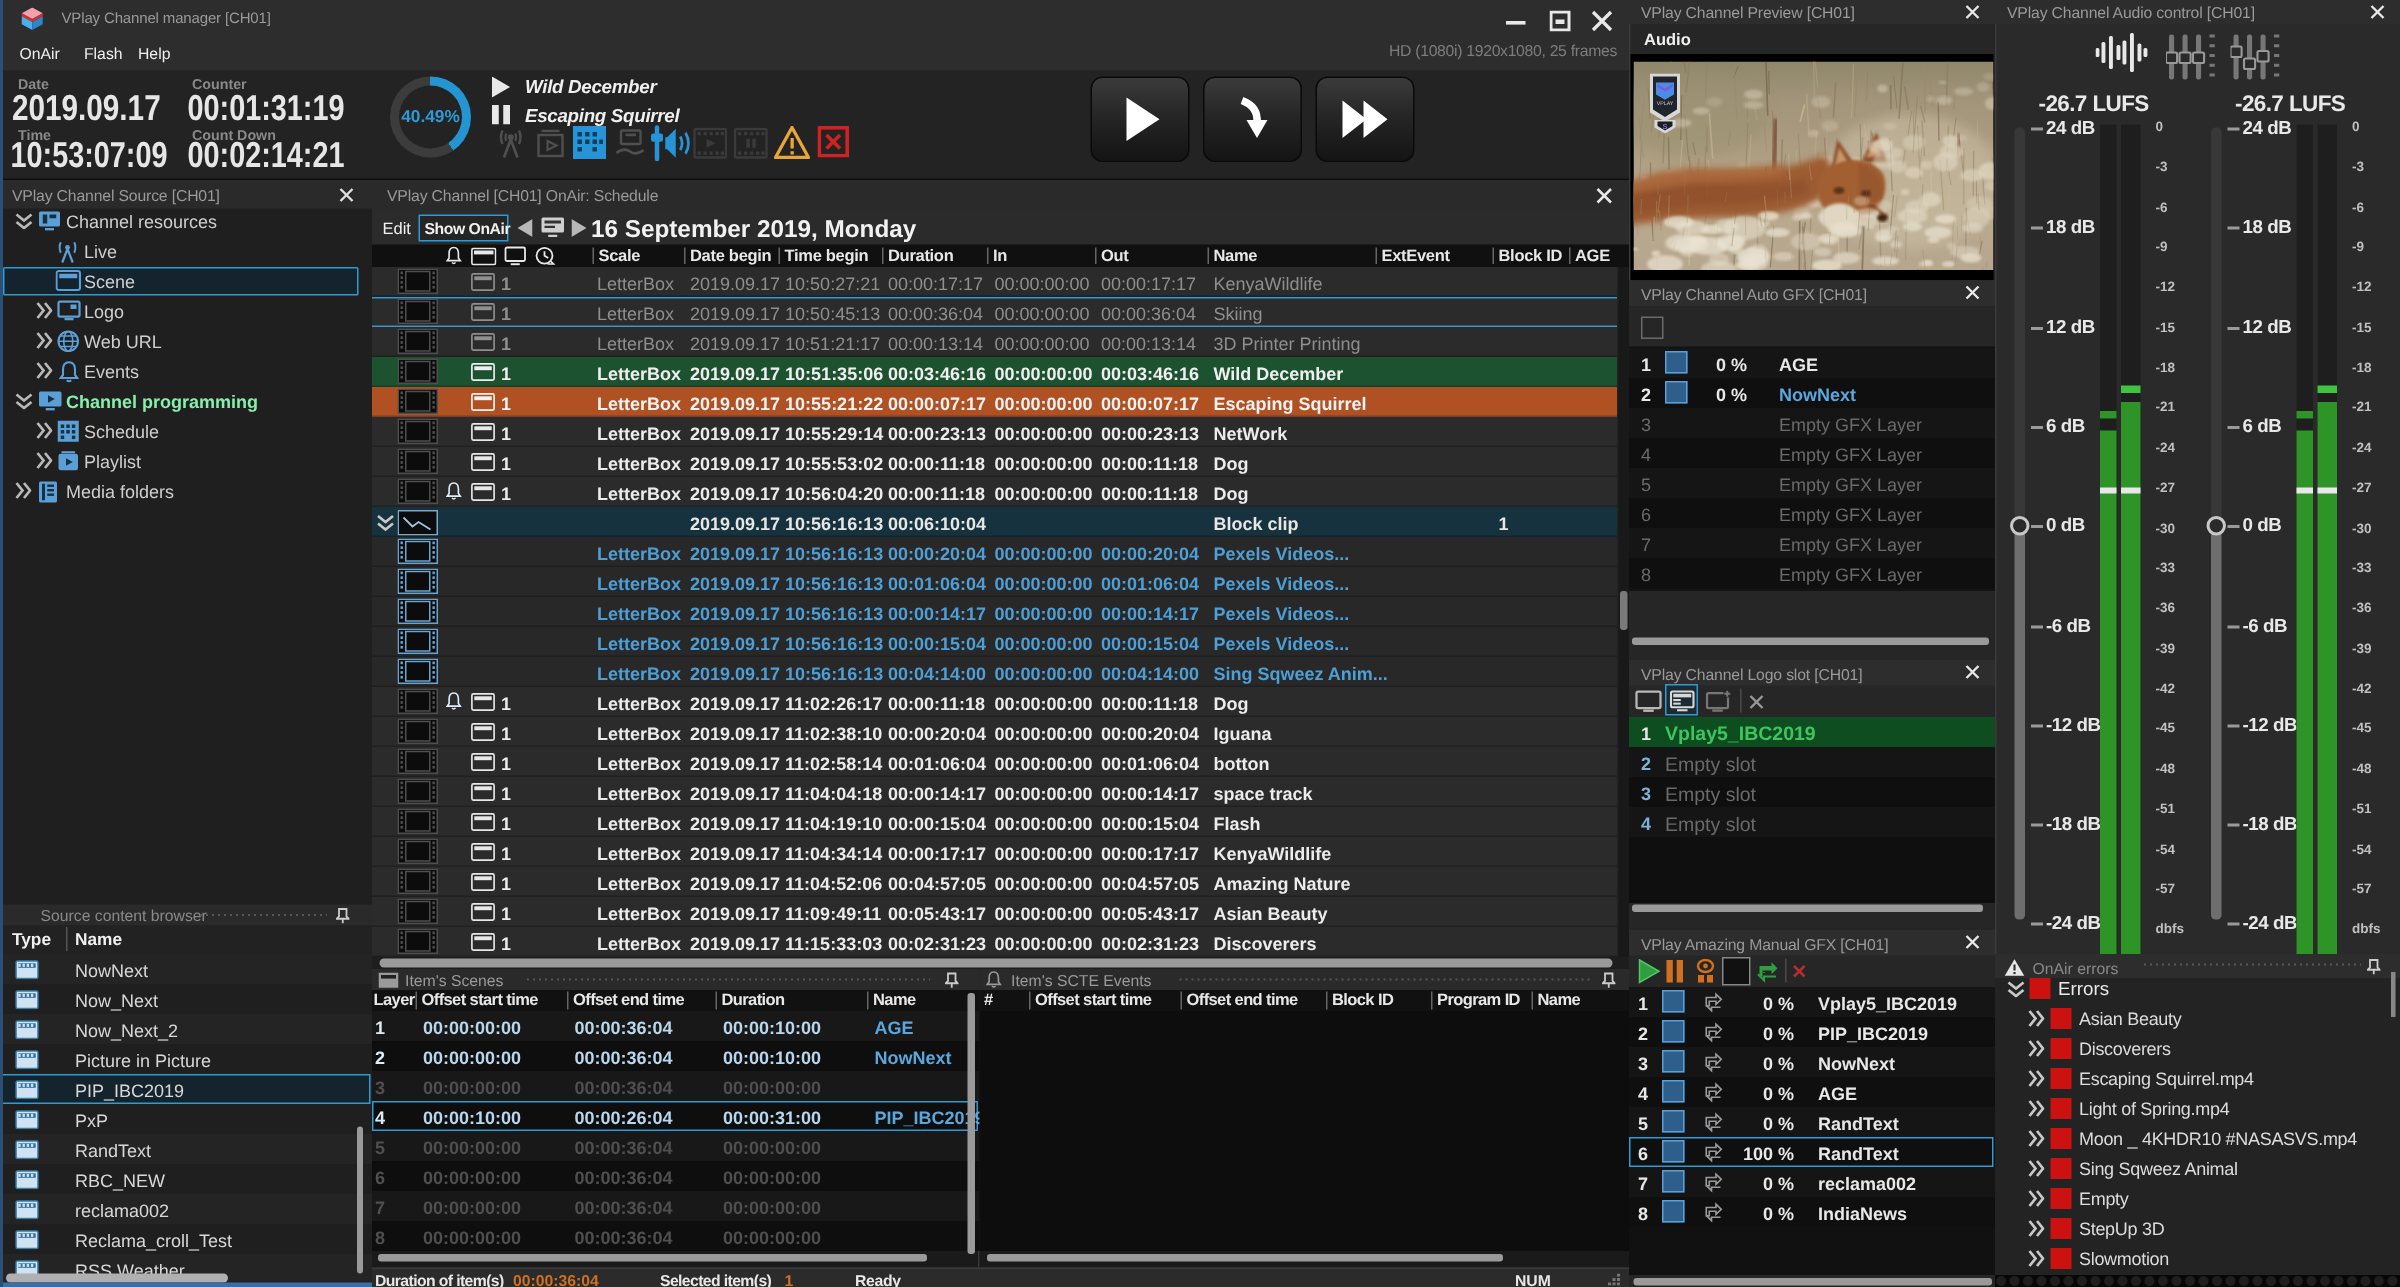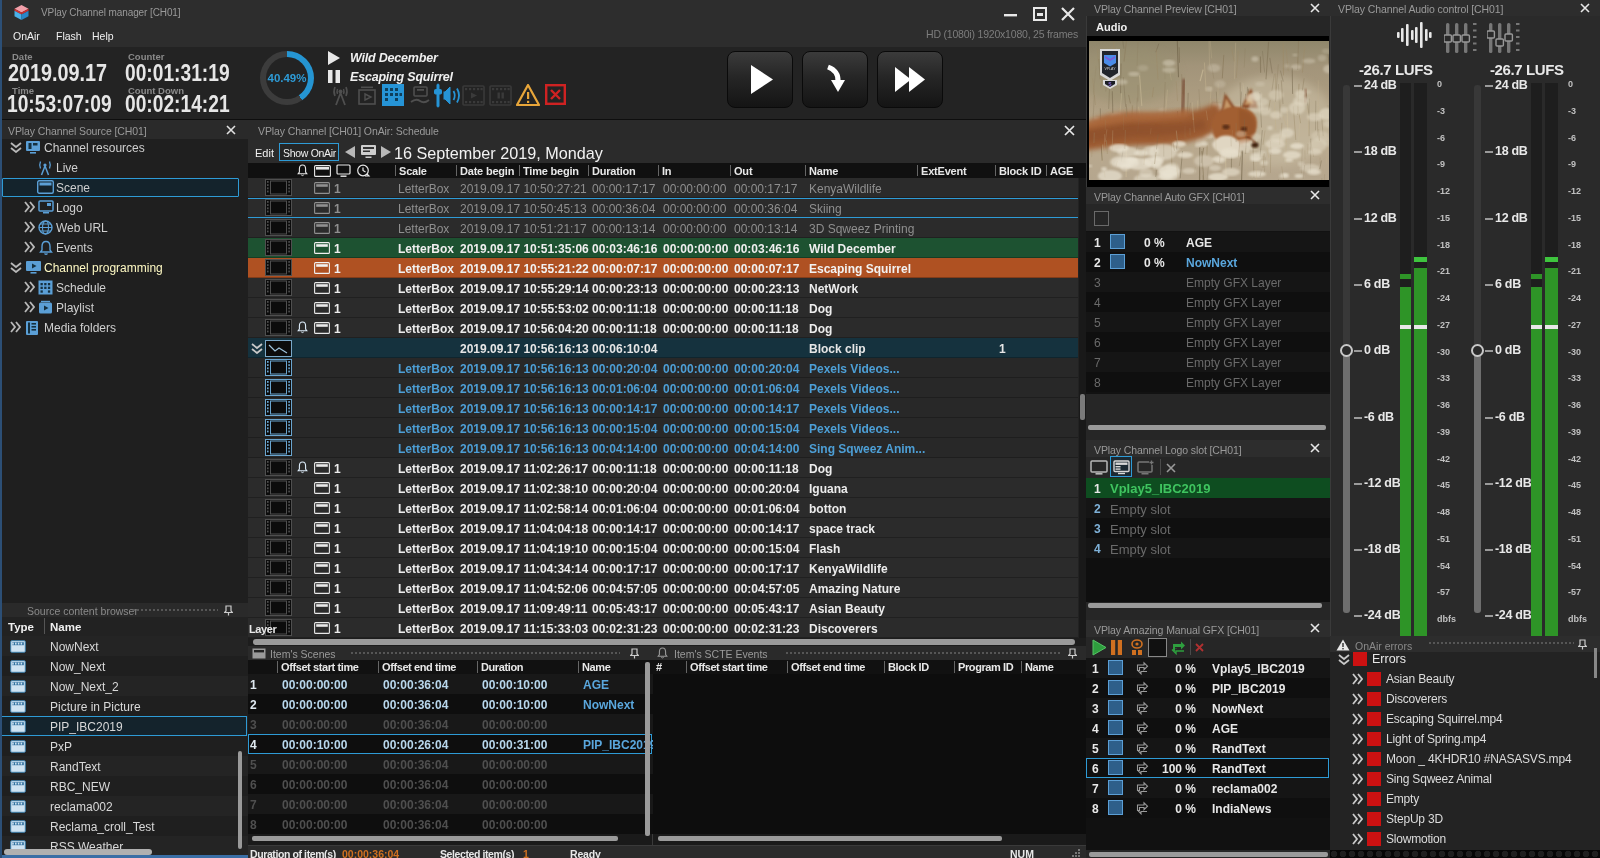--- a/index.html
+++ b/index.html
@@ -208,21 +208,21 @@
   </svg>
 <div class="txt" style="left:56px;top:241px;font-size:12px;color:#cfcfcf;font-weight:normal;">Events</div>
 <svg class="abs" style="left:10px;top:262px;" width="12" height="11" viewBox="0 0 12 11">
     <path d="M1,1 L6,5 L11,1 M1,6 L6,10 L11,6" stroke="#b8b8b8" stroke-width="1.8" fill="none"></path>
   </svg>
 <svg class="abs" style="left:25px;top:260px;" width="17" height="14" viewBox="0 0 17 14">
     <rect x="1" y="1" width="15" height="10" rx="1" fill="#5b9fd6"></rect>
     <polygon points="7,3.5 11.5,6 7,8.5" fill="#15303f"></polygon>
     <rect x="5.5" y="12" width="6" height="1.6" fill="#5b9fd6"></rect>
   </svg>
-<div class="txt" style="left:44px;top:261px;font-size:12px;color:#fef9c3;font-weight:normal;">Channel programming</div>
+<div class="txt" style="left:44px;top:261px;font-size:12px;color:#86efac;font-weight:bold;">Channel programming</div>
 <svg class="abs" style="left:24px;top:281px;" width="11" height="12" viewBox="0 0 11 12">
     <path d="M1,1 L5,6 L1,11 M6,1 L10,6 L6,11" stroke="#b8b8b8" stroke-width="1.8" fill="none"></path>
   </svg>
 <svg class="abs" style="left:38px;top:280px;" width="15" height="15" viewBox="0 0 15 15">
     <rect x="0.5" y="0.5" width="14" height="14" fill="#5b9fd6"></rect>
     <g fill="#15303f">
       <rect x="2.5" y="3" width="2.3" height="2.3"></rect>
       <rect x="6.2" y="3" width="2.3" height="2.3"></rect>
       <rect x="9.9" y="3" width="2.3" height="2.3"></rect>
       <rect x="2.5" y="6.7" width="2.3" height="2.3"></rect>
@@ -378,34 +378,34 @@
 
 <div class="abs" style="left:248px;top:120px;width:838px;height:738px;background:#262626;border-left:1px solid #3a3a3a;border-top:1px solid #3a3a3a;"></div>
 <div class="abs" style="left:248px;top:120px;width:838px;height:20px;background:#2a2a2a;"></div>
 <div class="txt" style="left:258px;top:125px;font-size:10.5px;color:#9a9a9a;font-weight:normal;letter-spacing:-0.1px;">VPlay Channel [CH01] OnAir: Schedule</div>
 <svg class="abs" style="left:1064px;top:125px;" width="11" height="11" viewBox="0 0 11 11">
     <path d="M1,1 L10,10 M10,1 L1,10" stroke="#e8e8e8" stroke-width="1.7"></path>
   </svg>
 <div class="abs" style="left:248px;top:140px;width:838px;height:23px;background:#2b2b2b;"></div>
 <div class="txt" style="left:255px;top:147px;font-size:11px;color:#f0f0f0;font-weight:normal;">Edit</div>
 <div class="abs" style="left:279px;top:143px;width:60px;height:18px;border:1px solid #2e9bd6;background:#252525;"></div>
-<div class="txt" style="left:283px;top:147px;font-size:10.5px;color:#f0f0f0;font-weight:normal;letter-spacing:-0.3px;">Show OnAir</div>
+<div class="txt" style="left:283px;top:147px;font-size:10.5px;color:#f0f0f0;font-weight:bold;letter-spacing:-0.3px;">Show OnAir</div>
 <svg class="abs" style="left:345px;top:146px;" width="10" height="12" viewBox="0 0 10 12">
     <polygon points="10,0 0,6 10,12" fill="#b8b8b8"></polygon>
   </svg>
 <svg class="abs" style="left:360px;top:144px;" width="17" height="15" viewBox="0 0 17 15">
     <rect x="1" y="1" width="15" height="10" rx="1" fill="#cfcfcf"></rect>
     <rect x="3" y="3" width="11" height="2" fill="#333"></rect>
     <rect x="3" y="6.5" width="7" height="1.5" fill="#333"></rect>
     <rect x="5.5" y="12.5" width="6" height="1.5" fill="#cfcfcf"></rect>
   </svg>
 <svg class="abs" style="left:381px;top:146px;" width="10" height="12" viewBox="0 0 10 12">
     <polygon points="0,0 10,6 0,12" fill="#b8b8b8"></polygon>
   </svg>
-<div class="txt" style="left:394px;top:144px;font-size:16.2px;color:#f2f2f2;font-weight:normal;">16 September 2019, Monday</div>
+<div class="txt" style="left:394px;top:144px;font-size:16.2px;color:#f2f2f2;font-weight:bold;">16 September 2019, Monday</div>
 <div class="abs" style="left:248px;top:163px;width:838px;height:15px;background:#101010;"></div>
 <svg class="abs" style="left:297px;top:164px;" width="11" height="13" viewBox="0 0 11 13">
     <path d="M5.5,1 C3.3,1 2.4,2.8 2.4,5 L2.4,8 L1.2,9.7 L9.8,9.7 L8.6,8 L8.6,5 C8.6,2.8 7.7,1 5.5,1 Z" fill="none" stroke="#e8e8e8" stroke-width="1.1"></path>
     <path d="M4.3,11 Q5.5,12.2 6.7,11" stroke="#e8e8e8" stroke-width="1" fill="none"></path>
   </svg>
 <svg class="abs" style="left:314px;top:165px;" width="17" height="12" viewBox="0 0 17 12">
     <rect x="0.6" y="0.6" width="15.8" height="10.8" rx="1" fill="none" stroke="#e8e8e8" stroke-width="1.1"></rect>
     <rect x="2" y="2" width="13" height="2.6" fill="#e8e8e8"></rect>
   </svg>
 <svg class="abs" style="left:336px;top:164px;" width="15" height="13" viewBox="0 0 15 13">
@@ -509,21 +509,21 @@
 <svg class="abs" style="left:314px;top:222px;" width="16" height="12" viewBox="0 0 16 12">
     <rect x="0.6" y="0.6" width="14.8" height="10.8" rx="1" fill="none" stroke="#8f8f8f" stroke-width="1.1"></rect>
     <rect x="2.2" y="2.2" width="11.6" height="2.6" fill="#8f8f8f"></rect>
   </svg>
 <div class="txt" style="left:334px;top:222px;font-size:12px;color:#8f8f8f;font-weight:bold;">1</div>
 <div class="txt" style="left:398px;top:222px;font-size:12px;color:#8f8f8f;font-weight:normal;">LetterBox</div>
 <div class="txt" style="left:460px;top:222px;font-size:12px;color:#8f8f8f;font-weight:normal;">2019.09.17 10:51:21:17</div>
 <div class="txt" style="left:592px;top:222px;font-size:12px;color:#8f8f8f;font-weight:normal;">00:00:13:14</div>
 <div class="txt" style="left:663px;top:222px;font-size:12px;color:#8f8f8f;font-weight:normal;">00:00:00:00</div>
 <div class="txt" style="left:734px;top:222px;font-size:12px;color:#8f8f8f;font-weight:normal;">00:00:13:14</div>
-<div class="txt" style="left:809px;top:222px;font-size:12px;color:#8f8f8f;font-weight:normal;">3D Sqweez Printing</div>
+<div class="txt" style="left:809px;top:222px;font-size:12px;color:#8f8f8f;font-weight:normal;">3D Printer Printing</div>
 <div class="abs" style="left:248px;top:238px;width:838px;height:20px;background:#1d5231;border-bottom:1px solid rgba(0,0,0,0.25);"></div>
 <svg class="abs" style="left:265px;top:239px;" width="27" height="17" viewBox="0 0 27 17">
     <rect x="0.5" y="0.5" width="26" height="16" fill="#0c0c0c" stroke="#4f4f4f" stroke-width="1"></rect>
     <g fill="#4f4f4f">
       <rect x="2" y="2" width="1.6" height="1.8"></rect>
       <rect x="2" y="5.2" width="1.6" height="1.8"></rect>
       <rect x="2" y="8.4" width="1.6" height="1.8"></rect>
       <rect x="2" y="11.6" width="1.6" height="1.8"></rect>
       <rect x="23.3" y="2" width="1.6" height="1.8"></rect>
       <rect x="23.3" y="5.2" width="1.6" height="1.8"></rect>
@@ -1027,21 +1027,21 @@
 <svg class="abs" style="left:657px;top:647px;" width="11" height="12" viewBox="0 0 11 12">
     <path d="M5.5,1 C3.3,1 2.4,2.8 2.4,5 L2.4,7.5 L1.2,9.2 L9.8,9.2 L8.6,7.5 L8.6,5 C8.6,2.8 7.7,1 5.5,1 Z" fill="none" stroke="#9a9a9a" stroke-width="1.1"></path>
     <path d="M4.3,10.4 Q5.5,11.5 6.7,10.4" stroke="#9a9a9a" stroke-width="1" fill="none"></path>
   </svg>
 <div class="txt" style="left:674px;top:648px;font-size:10.5px;color:#9a9a9a;font-weight:normal;">Item's SCTE Events</div>
 <div class="abs" style="left:785px;top:651px;width:275px;height:5px;background-image:radial-gradient(#565656 26%,transparent 30%);background-size:4px 4px;"></div>
 <svg class="abs" style="left:1068px;top:648px;" width="9" height="11" viewBox="0 0 9 11">
     <path d="M2,1 L7,1 L7,6 L8.5,7.5 L0.5,7.5 L2,6 Z M4.5,7.5 L4.5,10.5" stroke="#cccccc" stroke-width="1.2" fill="none"></path>
   </svg>
 <div class="abs" style="left:248px;top:660px;width:405px;height:14px;background:#111;"></div>
-<div class="txt" style="left:249px;top:623px;font-size:11px;color:#e8e8e8;font-weight:bold;letter-spacing:-0.4px;">Layer</div>
+<div class="txt" style="left:249px;top:661px;font-size:11px;color:#e8e8e8;font-weight:bold;letter-spacing:-0.4px;">Layer</div>
 <div class="abs" style="left:277px;top:661px;width:1px;height:12px;background:#666;"></div>
 <div class="txt" style="left:281px;top:661px;font-size:11px;color:#e8e8e8;font-weight:bold;letter-spacing:-0.4px;">Offset start time</div>
 <div class="abs" style="left:378px;top:661px;width:1px;height:12px;background:#666;"></div>
 <div class="txt" style="left:382px;top:661px;font-size:11px;color:#e8e8e8;font-weight:bold;letter-spacing:-0.4px;">Offset end time</div>
 <div class="abs" style="left:477px;top:661px;width:1px;height:12px;background:#666;"></div>
 <div class="txt" style="left:481px;top:661px;font-size:11px;color:#e8e8e8;font-weight:bold;letter-spacing:-0.4px;">Duration</div>
 <div class="abs" style="left:578px;top:661px;width:1px;height:12px;background:#666;"></div>
 <div class="txt" style="left:582px;top:661px;font-size:11px;color:#e8e8e8;font-weight:bold;letter-spacing:-0.4px;">Name</div>
 <div class="abs" style="left:248px;top:674px;width:405px;height:20px;background:#181818;"></div>
 <div class="txt" style="left:250px;top:678px;font-size:12px;color:#dfe9f0;font-weight:bold;">1</div>

